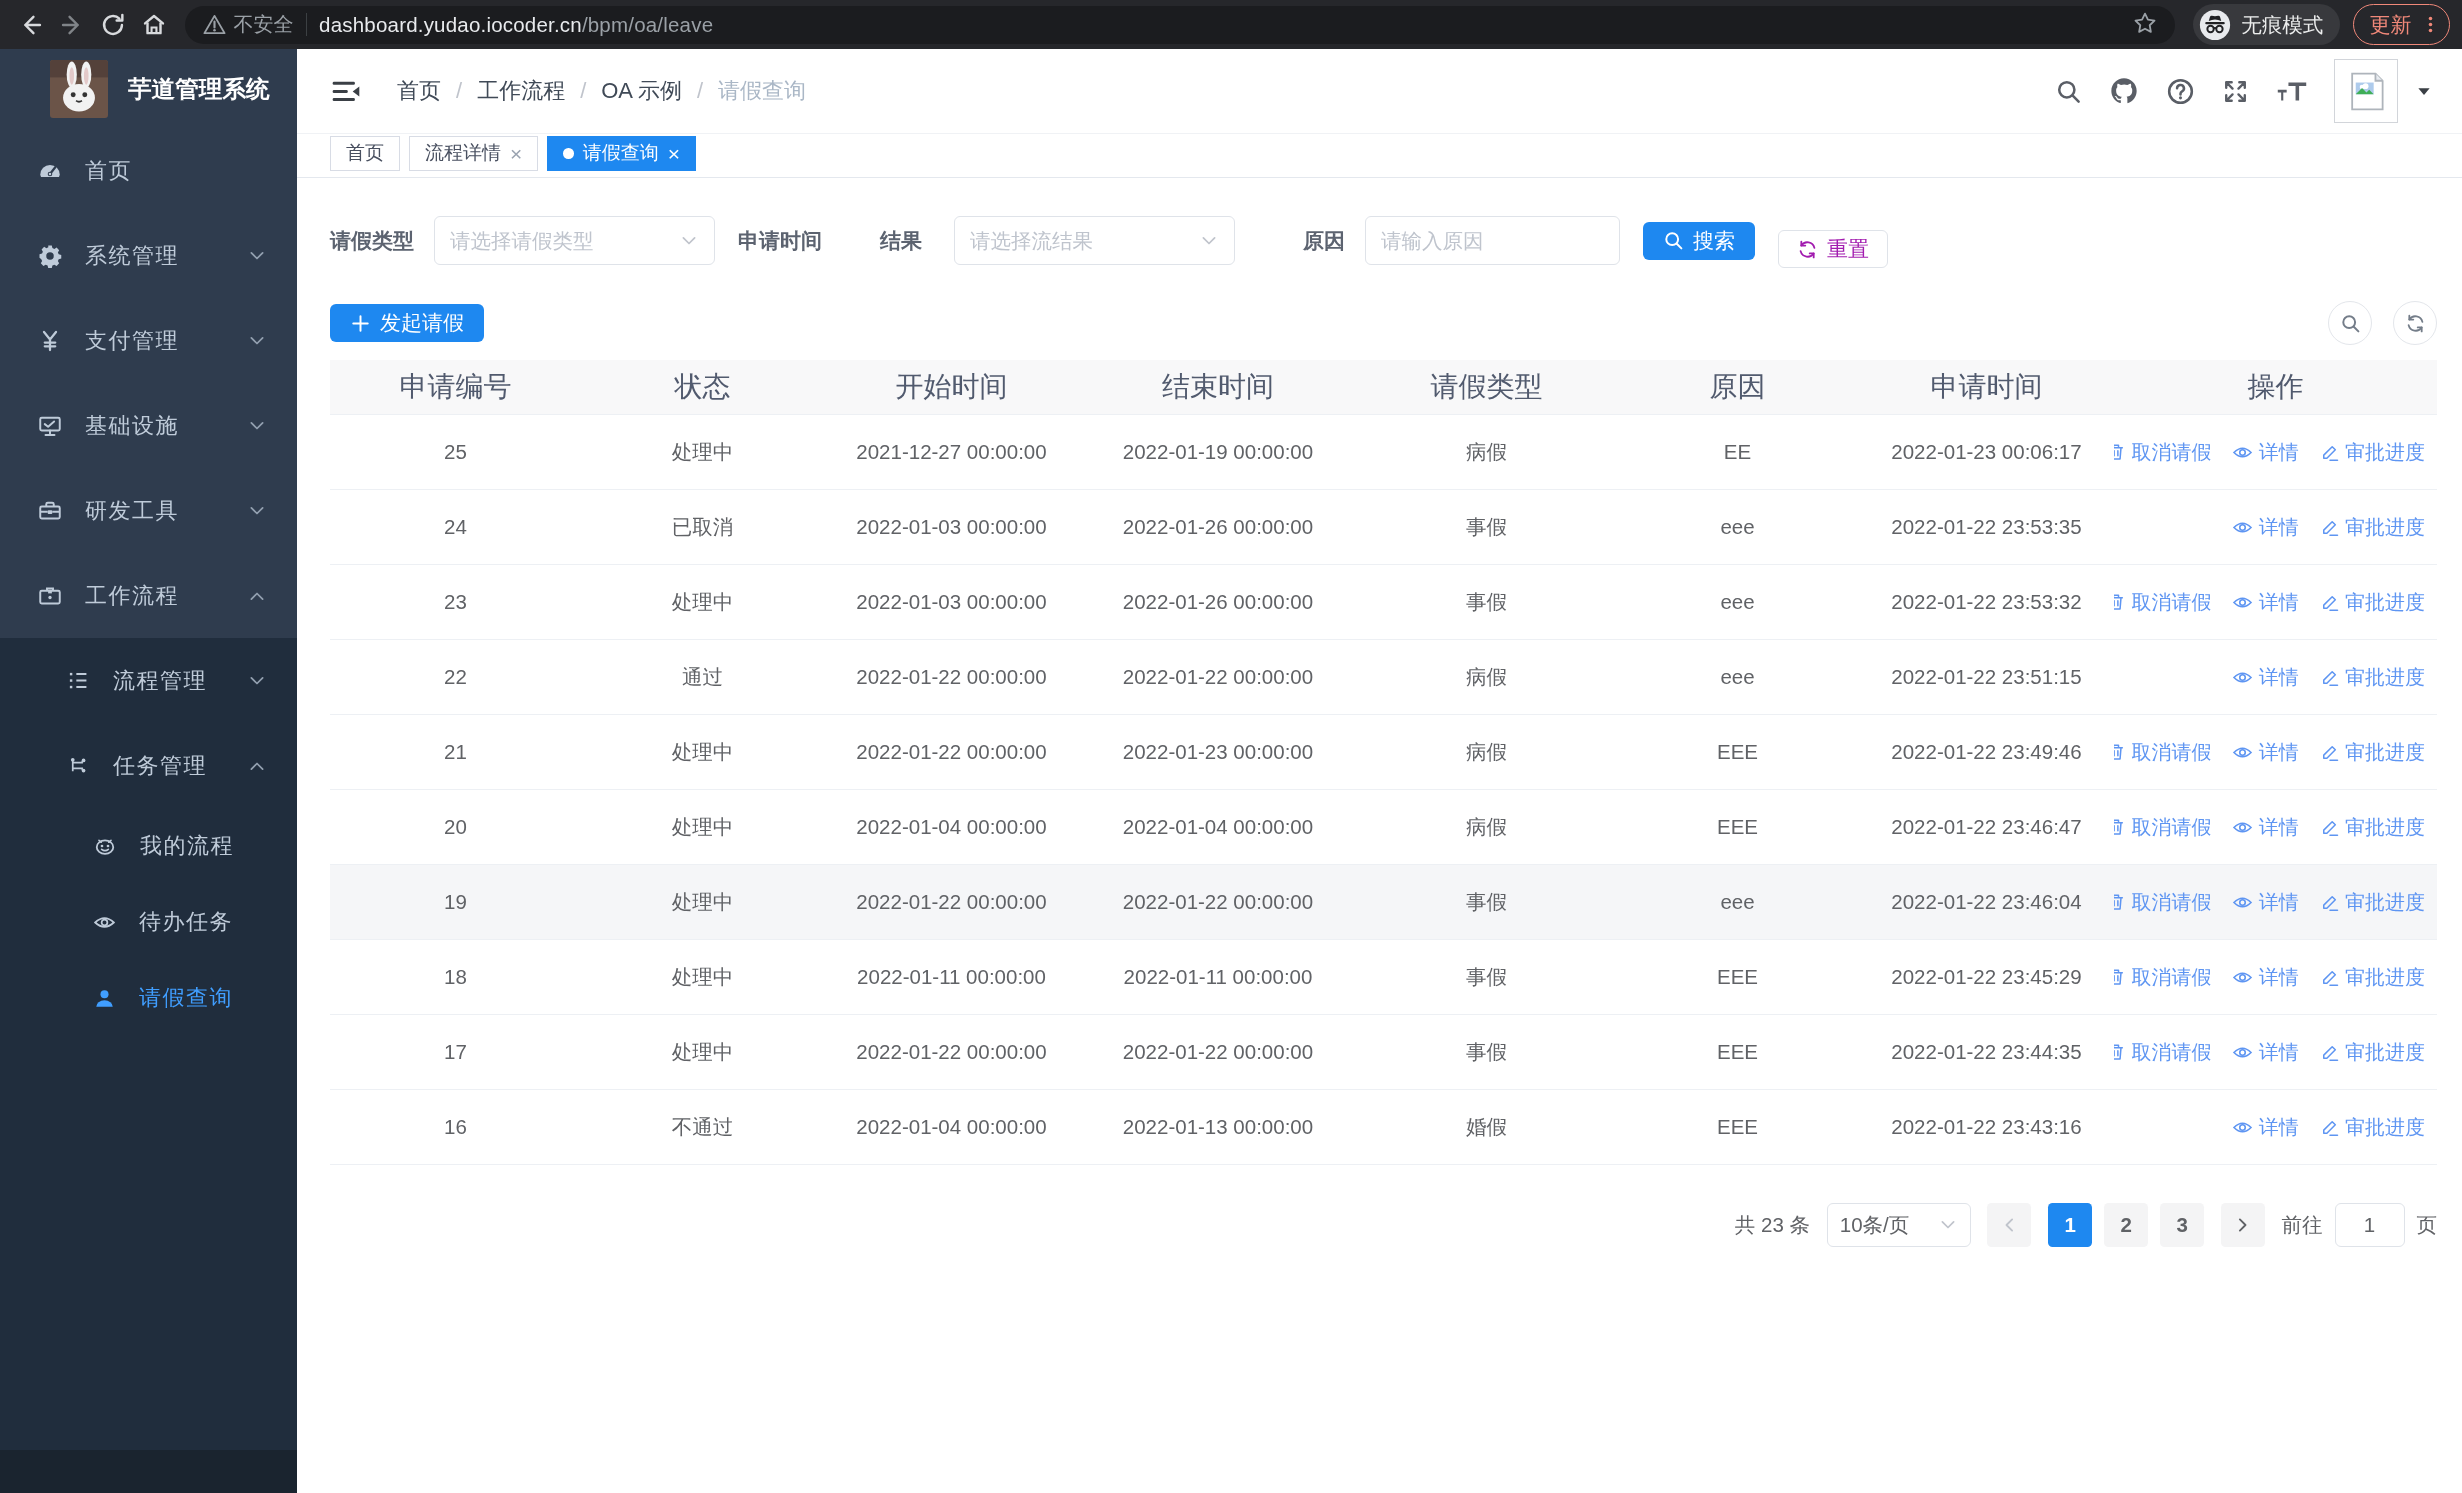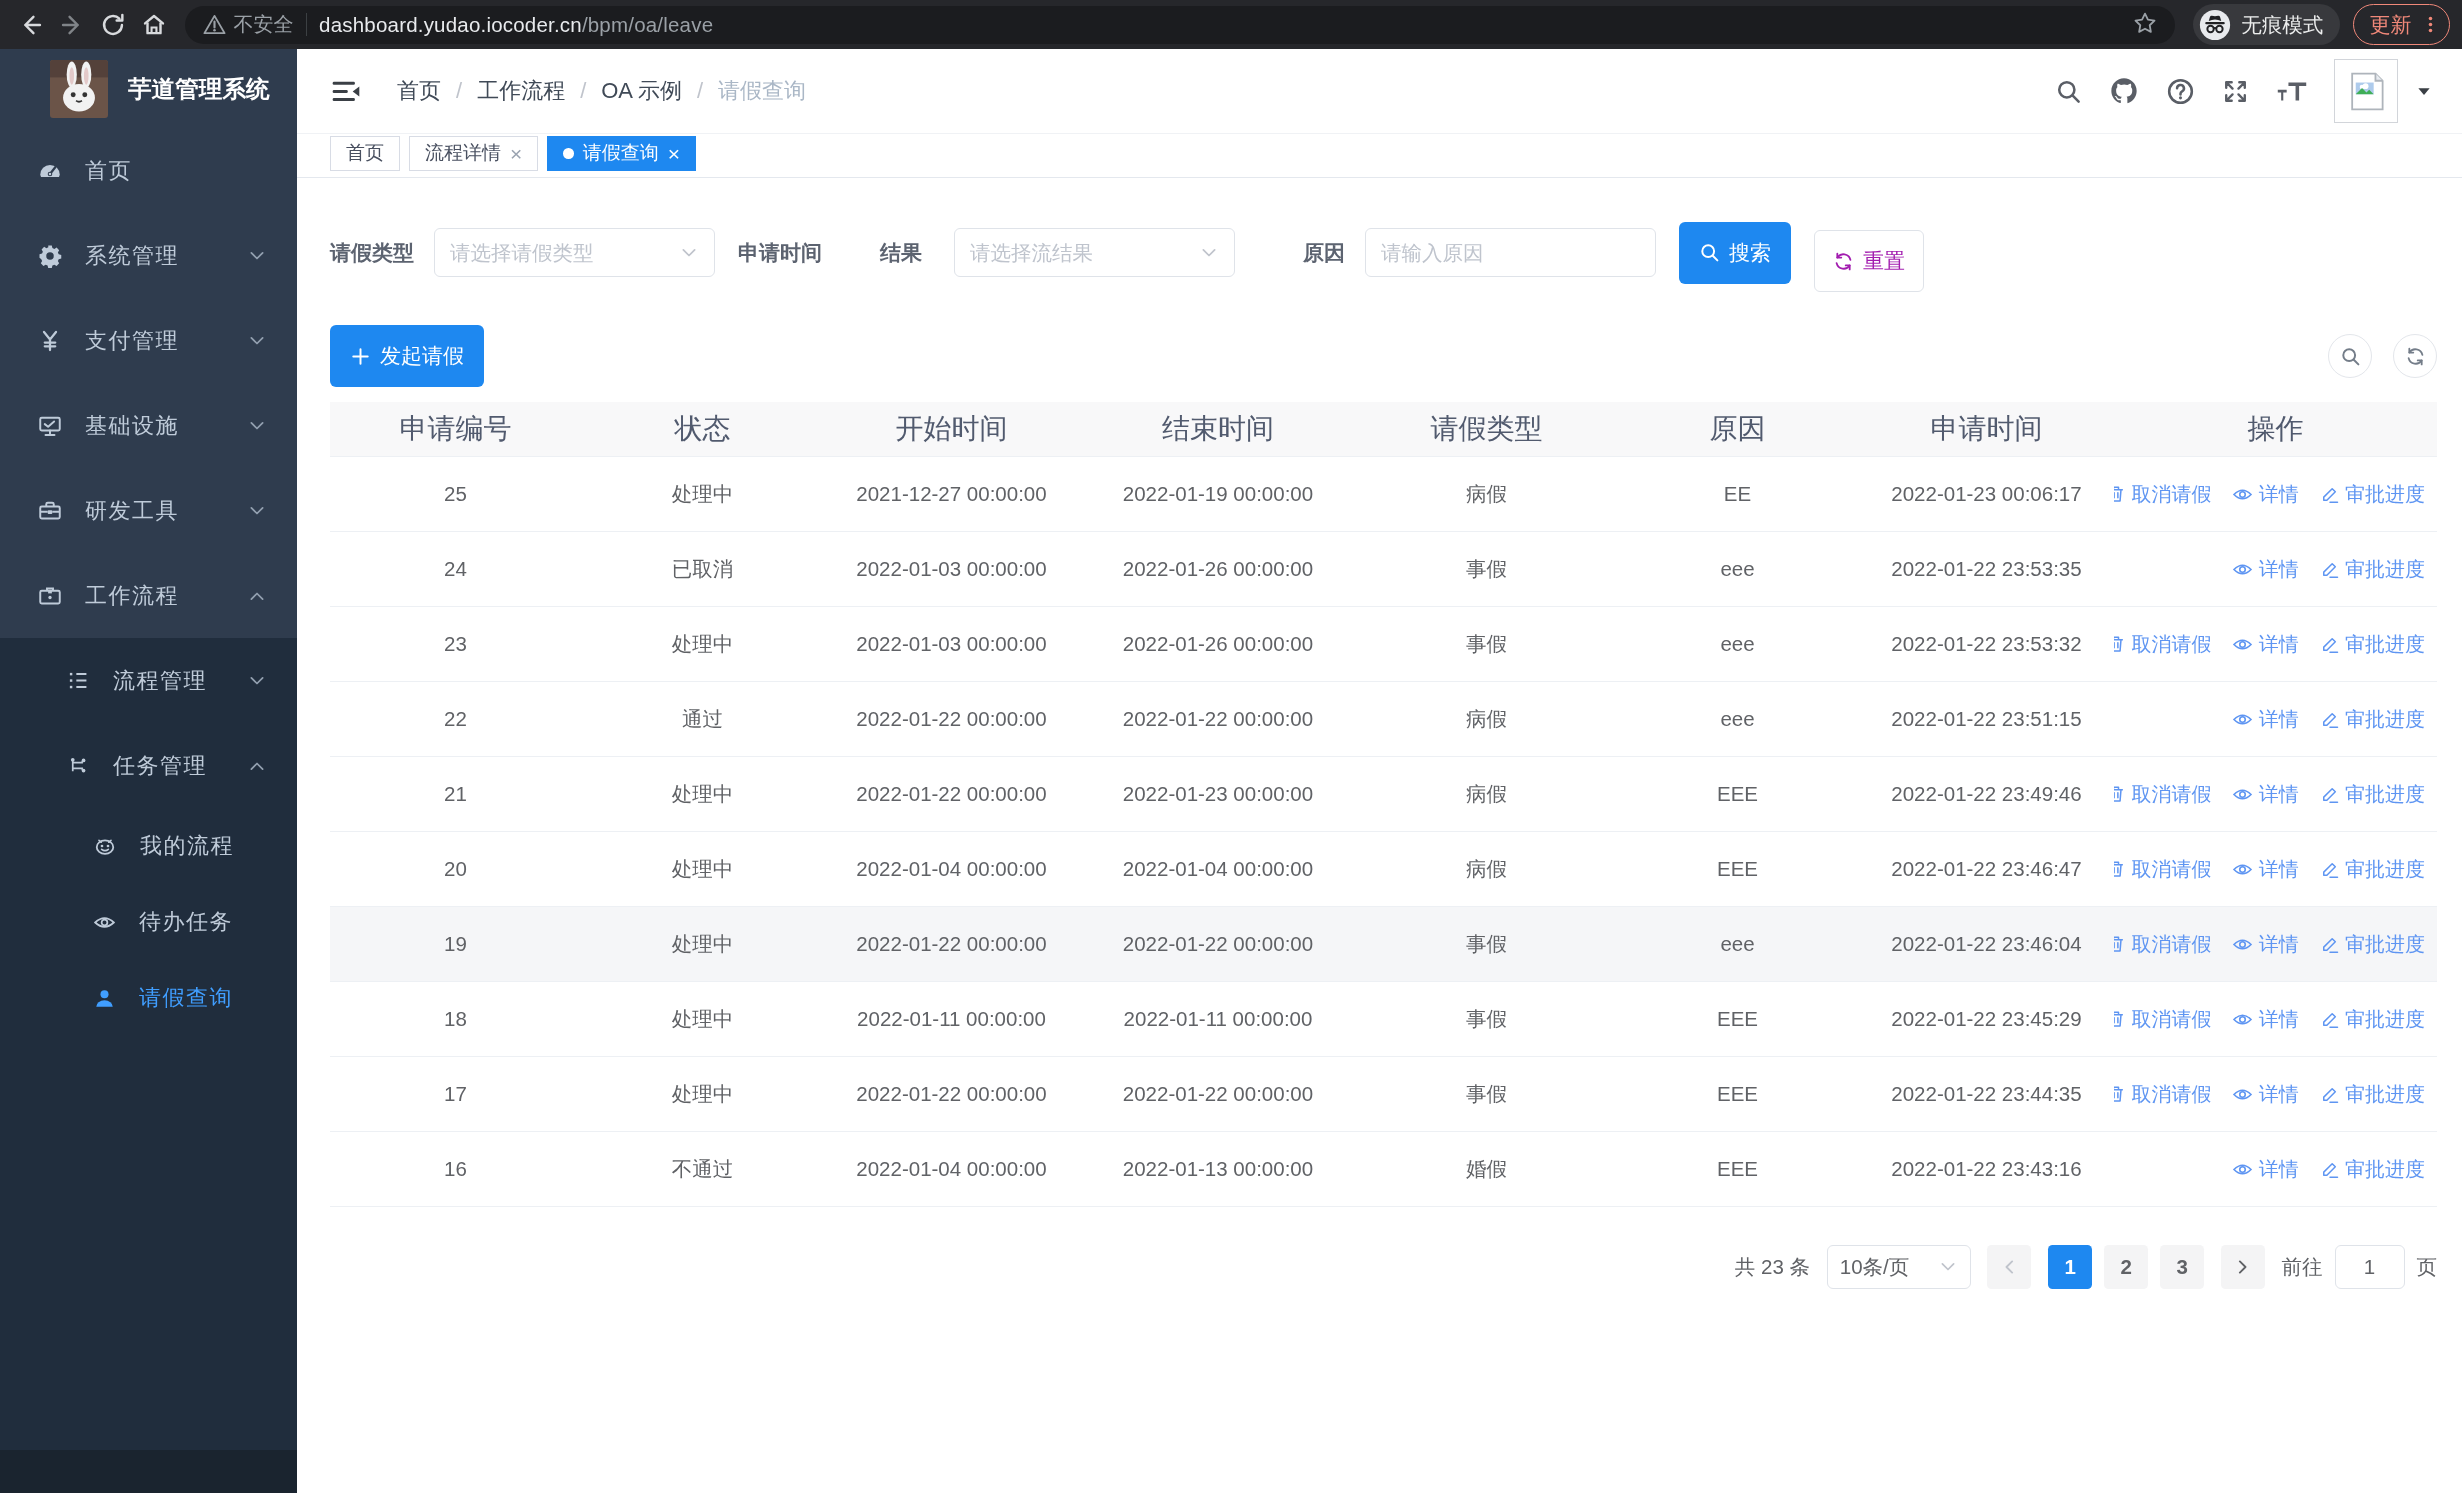--- a/index.html
+++ b/index.html
@@ -64,24 +64,24 @@
   .content{flex:1;padding:35px 25px 0 33px;min-width:0;}
   .filter-row{display:flex;align-items:center;}
   .f-label{font-size:21px;font-weight:bold;color:#5c6370;white-space:nowrap;}
   .sel{width:281px;height:49px;border:1.5px solid #dfe3e9;border-radius:6px;display:flex;align-items:center;padding:0 15px;background:#fff;cursor:pointer;}
   .ph{color:#bfc4cd;font-size:20.5px;white-space:nowrap;}
   .sel-caret{margin-left:auto;color:#c0c4cc;}
   .daterange{width:373px;height:49px;border:1.5px solid #dfe3e9;border-radius:6px;display:flex;align-items:center;padding:0 13.7px;color:#bfc4cd;}
   .daterange .icon{color:#c0c4cc;}
   .dr-part{flex:1;text-align:center;font-size:20.5px;}
   .dr-sep{color:#9aa0a8;font-size:20.5px;}
-  .inputbox{width:291px;height:49px;border:1.5px solid #dfe3e9;border-radius:6px;display:flex;align-items:center;padding:0 15px;background:#fff;}
+  .inputbox{width:255px;height:49px;border:1.5px solid #dfe3e9;border-radius:6px;display:flex;align-items:center;padding:0 15px;background:#fff;}
   .inputbox input{border:none;outline:none;font-size:20.5px;color:#606266;width:100%;background:none;}
   .inputbox input::placeholder{color:#bfc4cd;}
-  .btn{height:62px;border-radius:6px;font-size:21px;display:inline-flex;align-items:center;justify-content:center;gap:9px;border:none;white-space:nowrap;}
+  .btn{height:38px;border-radius:6px;font-size:21px;display:inline-flex;align-items:center;justify-content:center;gap:9px;border:none;white-space:nowrap;}
   .btn-primary{background:#1e88f0;color:#fff;padding:0 20px;}
   .btn-plain{background:#fff;color:#a21caf;border:1.5px solid #dfe3e9;padding:0 18px;margin-top:17px;}
 
   .create-row{margin-top:33px;display:flex;align-items:center;}
   .mini-group{margin-left:auto;display:flex;gap:21px;}
   .mini-btn{width:44px;height:44px;border-radius:50%;border:1.5px solid #e3e6eb;background:#fff;color:#747d89;display:flex;align-items:center;justify-content:center;}
   .mini-btn svg{width:21px;height:21px;}
 
   
   .table{margin-top:15px;}

